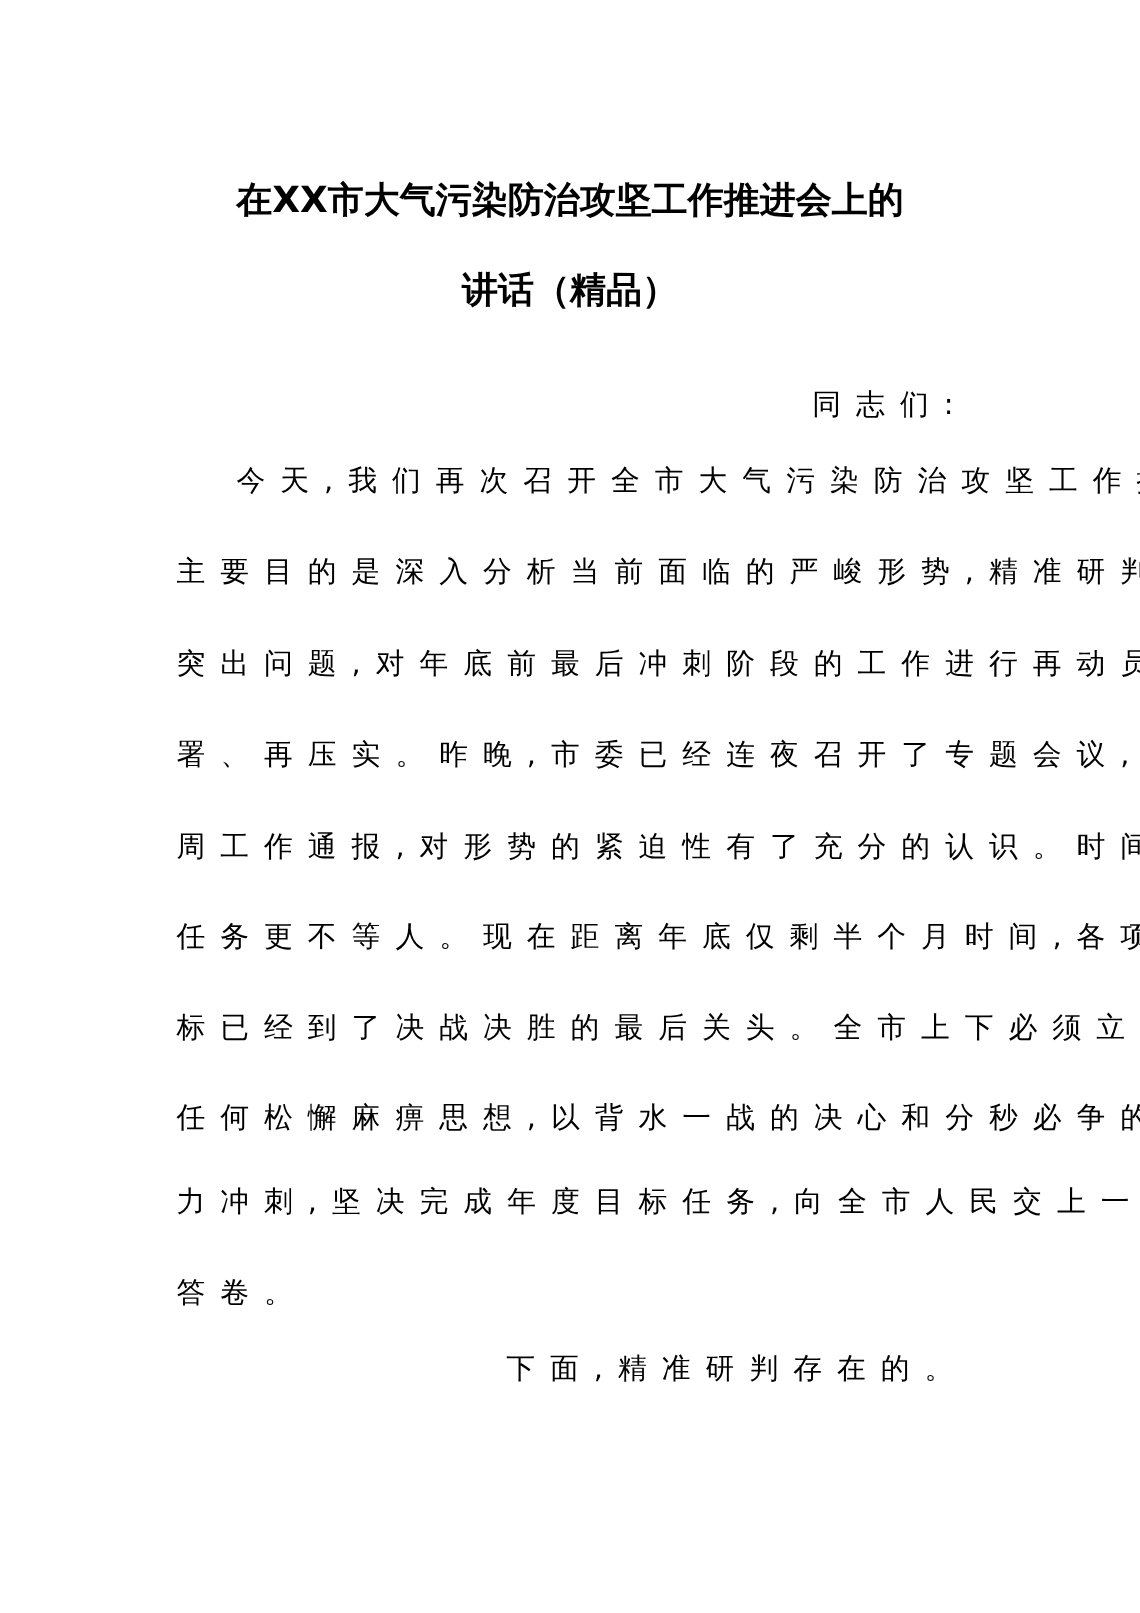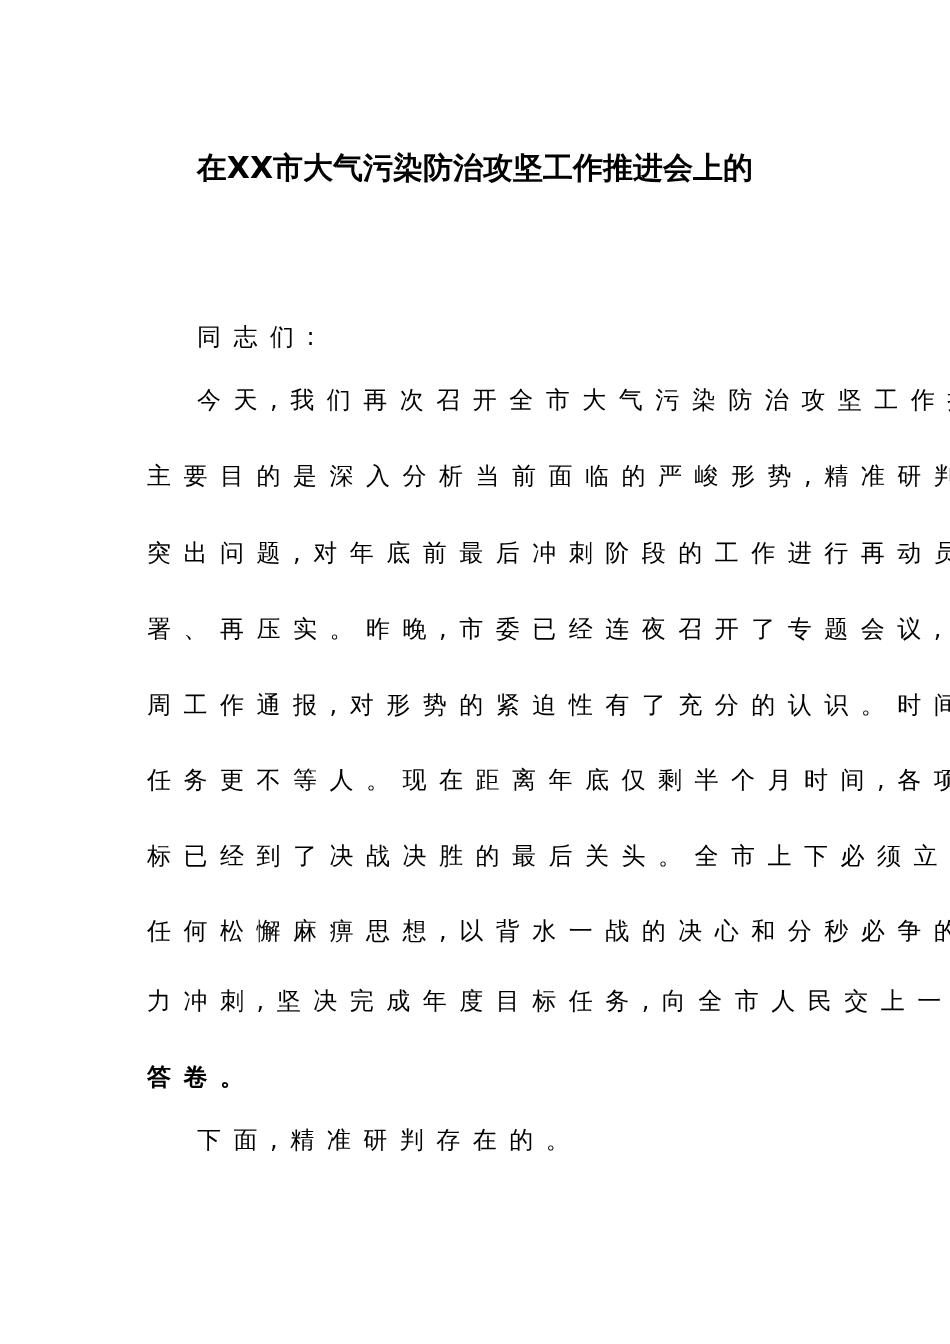--- a/index.html
+++ b/index.html
@@ -36,41 +36,42 @@
     .title-line.l2 { top: 223px; }
     .body-line {
       position: absolute;
       left: 147px;
       width: 660px;
       font-size: 24px;
       line-height: 32px;
       white-space: nowrap;
       letter-spacing: 12.5px;
     }
-    .body-line.indent { left: 197px; width: 610px; }
+    .body-line.indent { left: 197px; width: 610px; text-align: right; }
   </style>
 </head>
 <body>
 
 <div class="page">
 
   <div class="title-line l1">在XX市大气污染防治攻坚工作推进会上的</div>
+  <div class="title-line l2">讲话（精品）</div>
 
   <div class="body-line indent" style="top:321px;">同志们:</div>
 
   <div>
     <div class="body-line indent" style="top:384px;">今天,我们再次召开全市大气污染防治攻坚工作推进会,</div>
     <div class="body-line" style="top:460px;">主要目的是深入分析当前面临的严峻形势,精准研判存在的</div>
     <div class="body-line" style="top:537px;">突出问题,对年底前最后冲刺阶段的工作进行再动员、再部</div>
     <div class="body-line" style="top:613px;">署、再压实。昨晚,市委已经连夜召开了专题会议,听取了上</div>
     <div class="body-line" style="top:689px;">周工作通报,对形势的紧迫性有了充分的认识。时间不等人,</div>
     <div class="body-line" style="top:764px;">任务更不等人。现在距离年底仅剩半个月时间,各项年度目</div>
     <div class="body-line" style="top:840px;">标已经到了决战决胜的最后关头。全市上下必须立即摒弃</div>
     <div class="body-line" style="top:915px;">任何松懈麻痹思想,以背水一战的决心和分秒必争的行动,全</div>
     <div class="body-line" style="top:985px;">力冲刺,坚决完成年度目标任务,向全市人民交上一份合格的</div>
-    <div class="body-line" style="top:1061px;font-weight:bold;">答卷。</div>
+    <div class="body-line" style="top:1061px;">答卷。</div>
   </div>
 
   <div>
     <div class="body-line indent" style="top:1124px;">下面,精准研判存在的。</div>
   </div>
 
 </div>
 
 </body></html>

